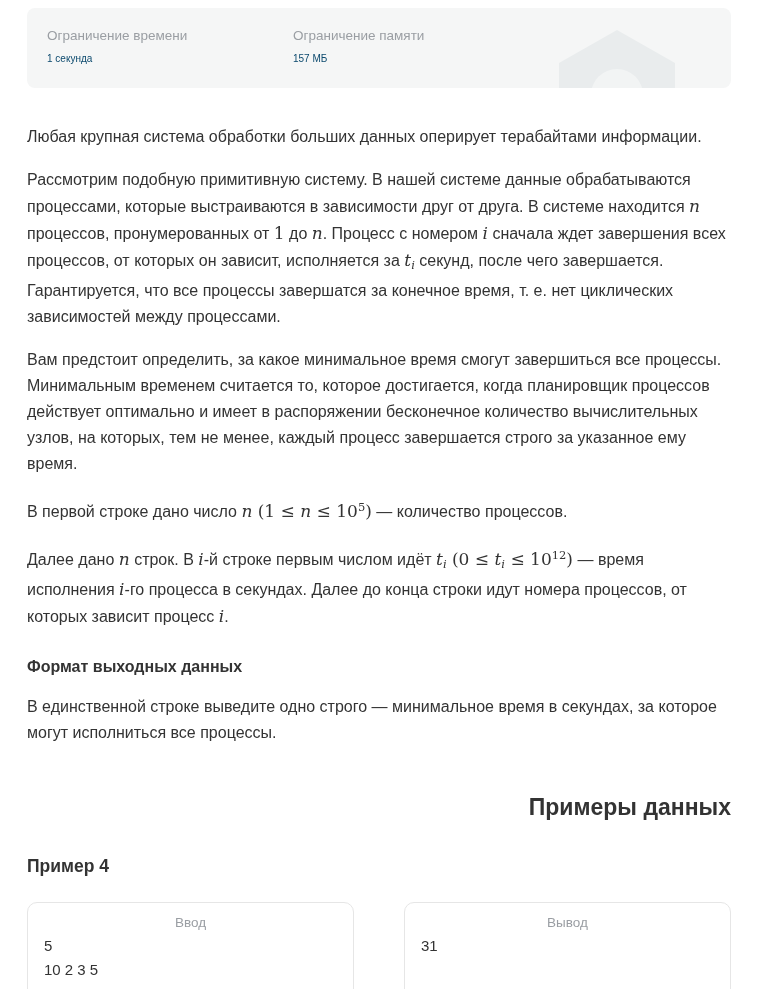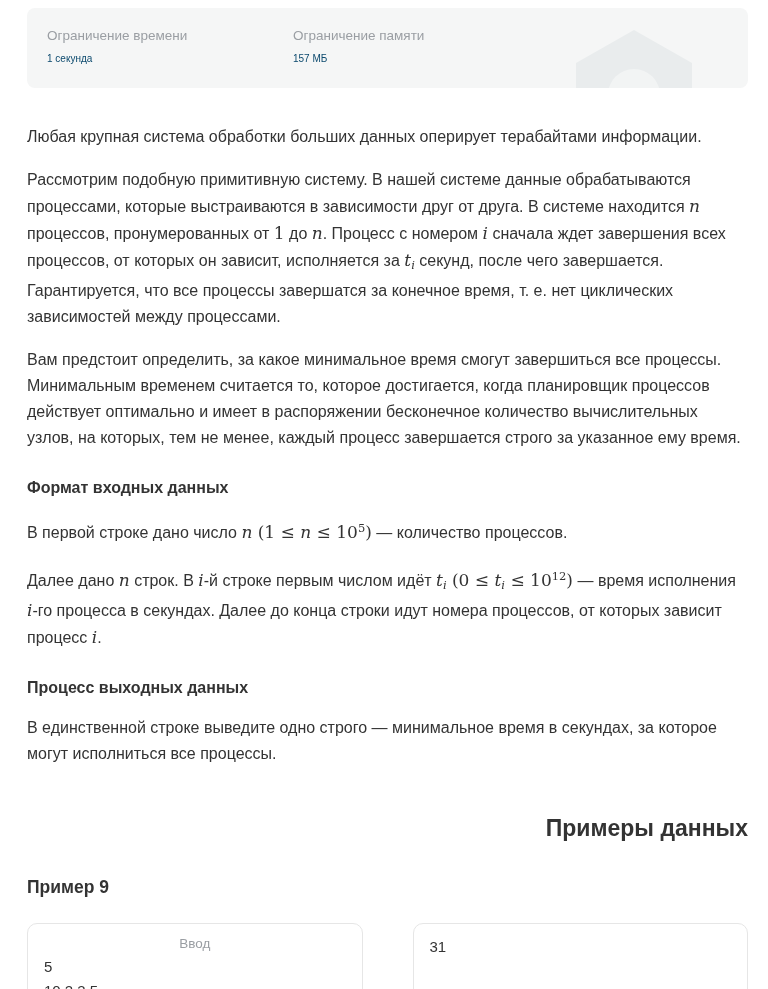--- a/index.html
+++ b/index.html
@@ -6,21 +6,21 @@
     margin: 0;
     padding: 0;
     background: #ffffff;
     font-family: "Liberation Sans", "DejaVu Sans", sans-serif;
     color: #333333;
   }
   .page {
     width: 768px;
     height: 989px;
     box-sizing: border-box;
-    padding: 8px 20px 0 27px;
+    padding: 8px 37px 0 27px;
     overflow: hidden;
     background: #ffffff;
   }
 
   
   .limits-card {
     position: relative;
     background: #f5f6f6;
     border-radius: 8px;
     height: 80px;
@@ -157,39 +157,39 @@
       <div class="limit-label">Ограничение памяти</div>
       <div class="limit-value">157 МБ</div>
     </div>
   </div>
 
   <div class="statement">
     <p>Любая крупная система обработки больших данных оперирует терабайтами информации.</p>
     <p><span class="seg-plain">Рассмотрим подобную примитивную систему. В нашей системе данные обрабатываются процессами, которые выстраиваются в зависимости друг от друга. В системе находится </span><span class="seg-var">n</span><span class="seg-plain"> процессов, пронумерованных от </span><span class="seg-mrm">1</span><span class="seg-plain"> до </span><span class="seg-var">n</span><span class="seg-plain">. Процесс с номером </span><span class="seg-var">i</span><span class="seg-plain"> сначала ждет завершения всех процессов, от которых он зависит, исполняется за </span><span class="seg-var">t</span><span class="seg-sub">i</span><span class="seg-plain"> секунд, после чего завершается. Гарантируется, что все процессы завершатся за конечное время, т. е. нет циклических зависимостей между процессами.</span></p>
     <p>Вам предстоит определить, за какое минимальное время смогут завершиться все процессы. Минимальным временем считается то, которое достигается, когда планировщик процессов действует оптимально и имеет в распоряжении бесконечное количество вычислительных узлов, на которых, тем не менее, каждый процесс завершается строго за указанное ему время.</p>
 
-    <h3 class="section-heading">Формат входных данных</h3>
     <p><span class="seg-plain">В первой строке дано число </span><span class="seg-var">n</span><span class="seg-mrm"> (1 ≤ </span><span class="seg-var">n</span><span class="seg-mrm"> ≤ 10</span><span class="seg-sup">5</span><span class="seg-mrm">)</span><span class="seg-plain"> — количество процессов.</span></p>
     <p><span class="seg-plain">Далее дано </span><span class="seg-var">n</span><span class="seg-plain"> строк. В </span><span class="seg-var">i</span><span class="seg-plain">-й строке первым числом идёт </span><span class="seg-var">t</span><span class="seg-sub">i</span><span class="seg-mrm"> (0 ≤ </span><span class="seg-var">t</span><span class="seg-sub">i</span><span class="seg-mrm"> ≤ 10</span><span class="seg-sup">12</span><span class="seg-mrm">)</span><span class="seg-plain"> — время исполнения </span><span class="seg-var">i</span><span class="seg-plain">-го процесса в секундах. Далее до конца строки идут номера процессов, от которых зависит процесс </span><span class="seg-var">i</span><span class="seg-plain">.</span></p>
 
-    <h3 class="section-heading">Процесс выходных данных</h3>
+    <h3 class="section-heading">Формат выходных данных</h3>
     <p>В единственной строке выведите одно строго — минимальное время в секундах, за которое могут исполниться все процессы.</p>
   </div>
 
   <h1 class="examples-heading">Примеры данных</h1>
-  <h2 class="example-heading">Пример 9</h2>
+  <h2 class="example-heading">Пример 4</h2>
 
   <div class="example-row">
     <div class="io-box">
       <div class="io-label">Ввод</div>
       <div class="io-content">
           <div class="code-line">5</div>
           <div class="code-line">10 2 3 5</div>
         </div>
     </div>
     <div class="io-box">
+      <div class="io-label">Вывод</div>
       <div class="io-content">
           <div class="code-line">31</div>
         </div>
     </div>
   </div>
 
 </div>
 
 </body></html>

